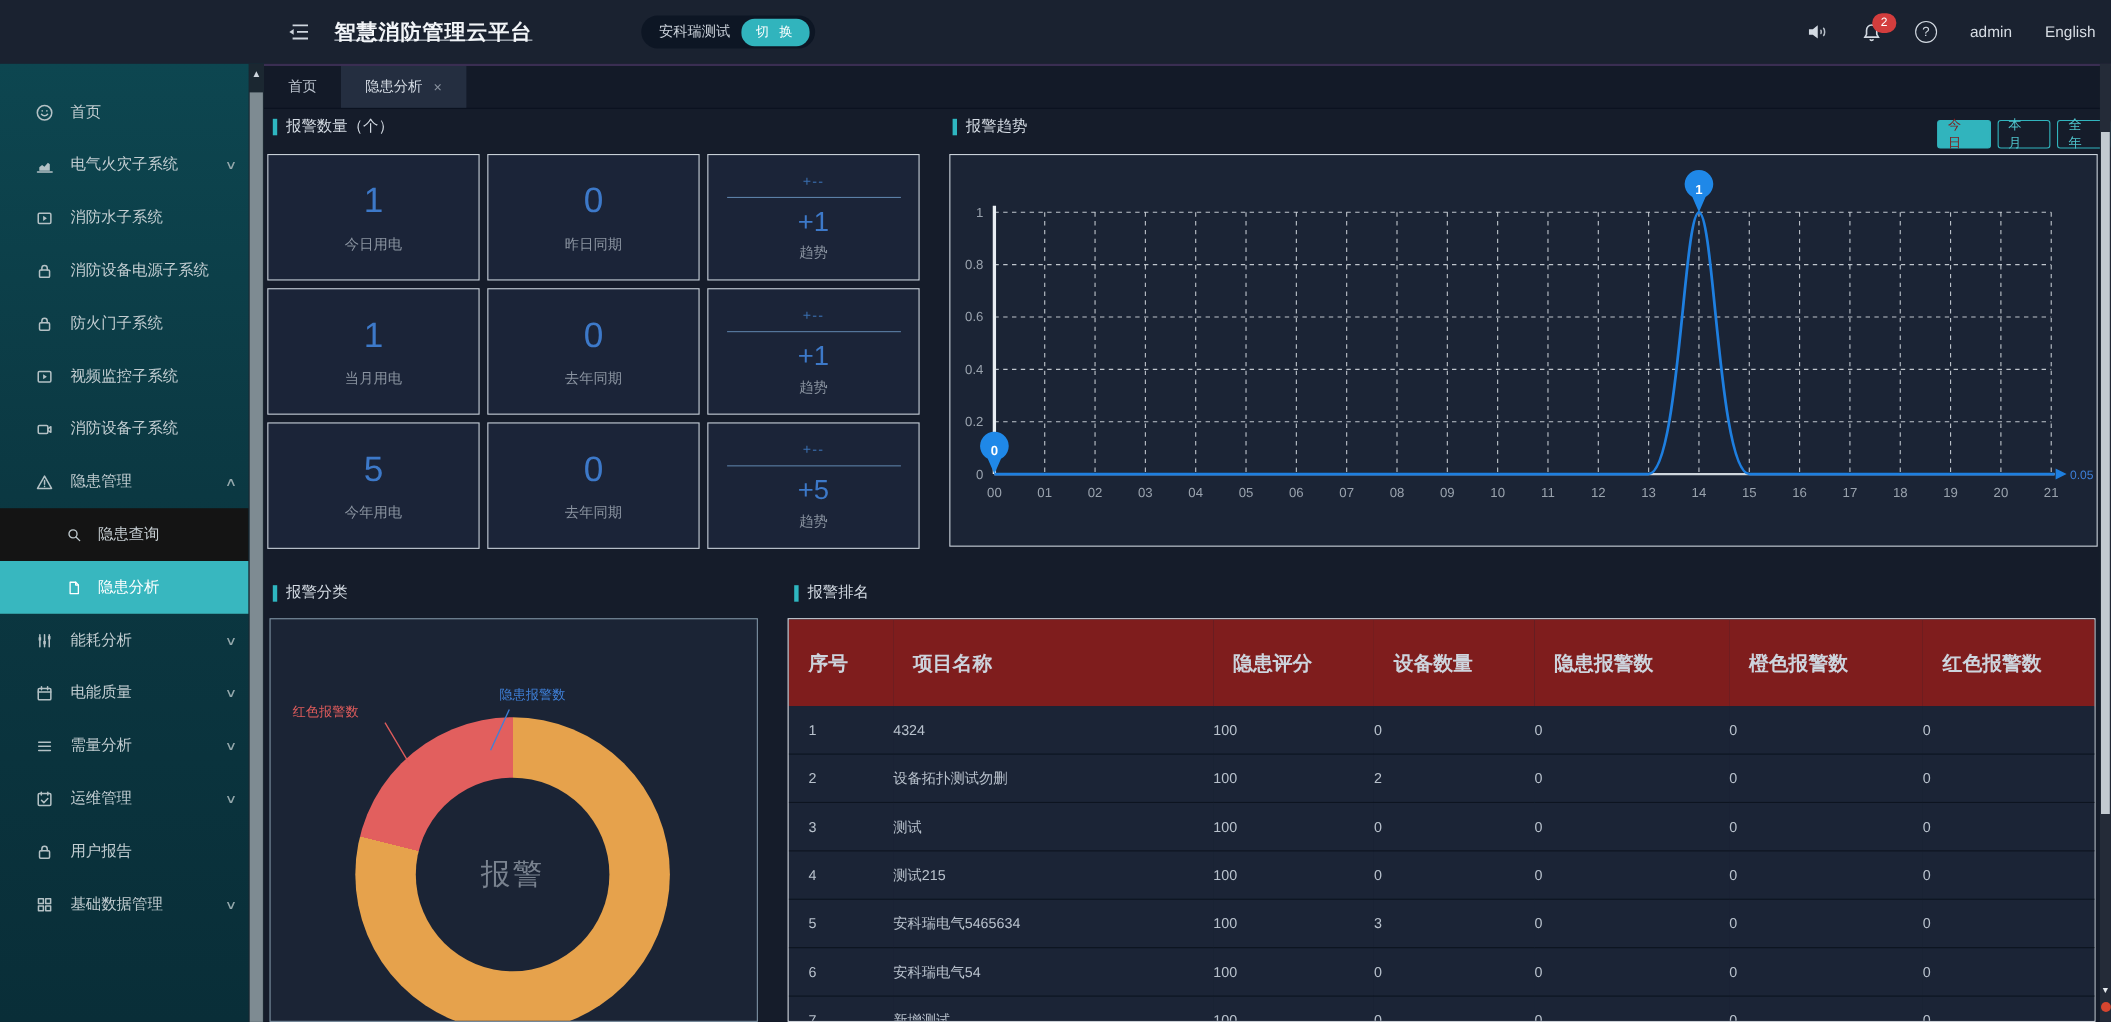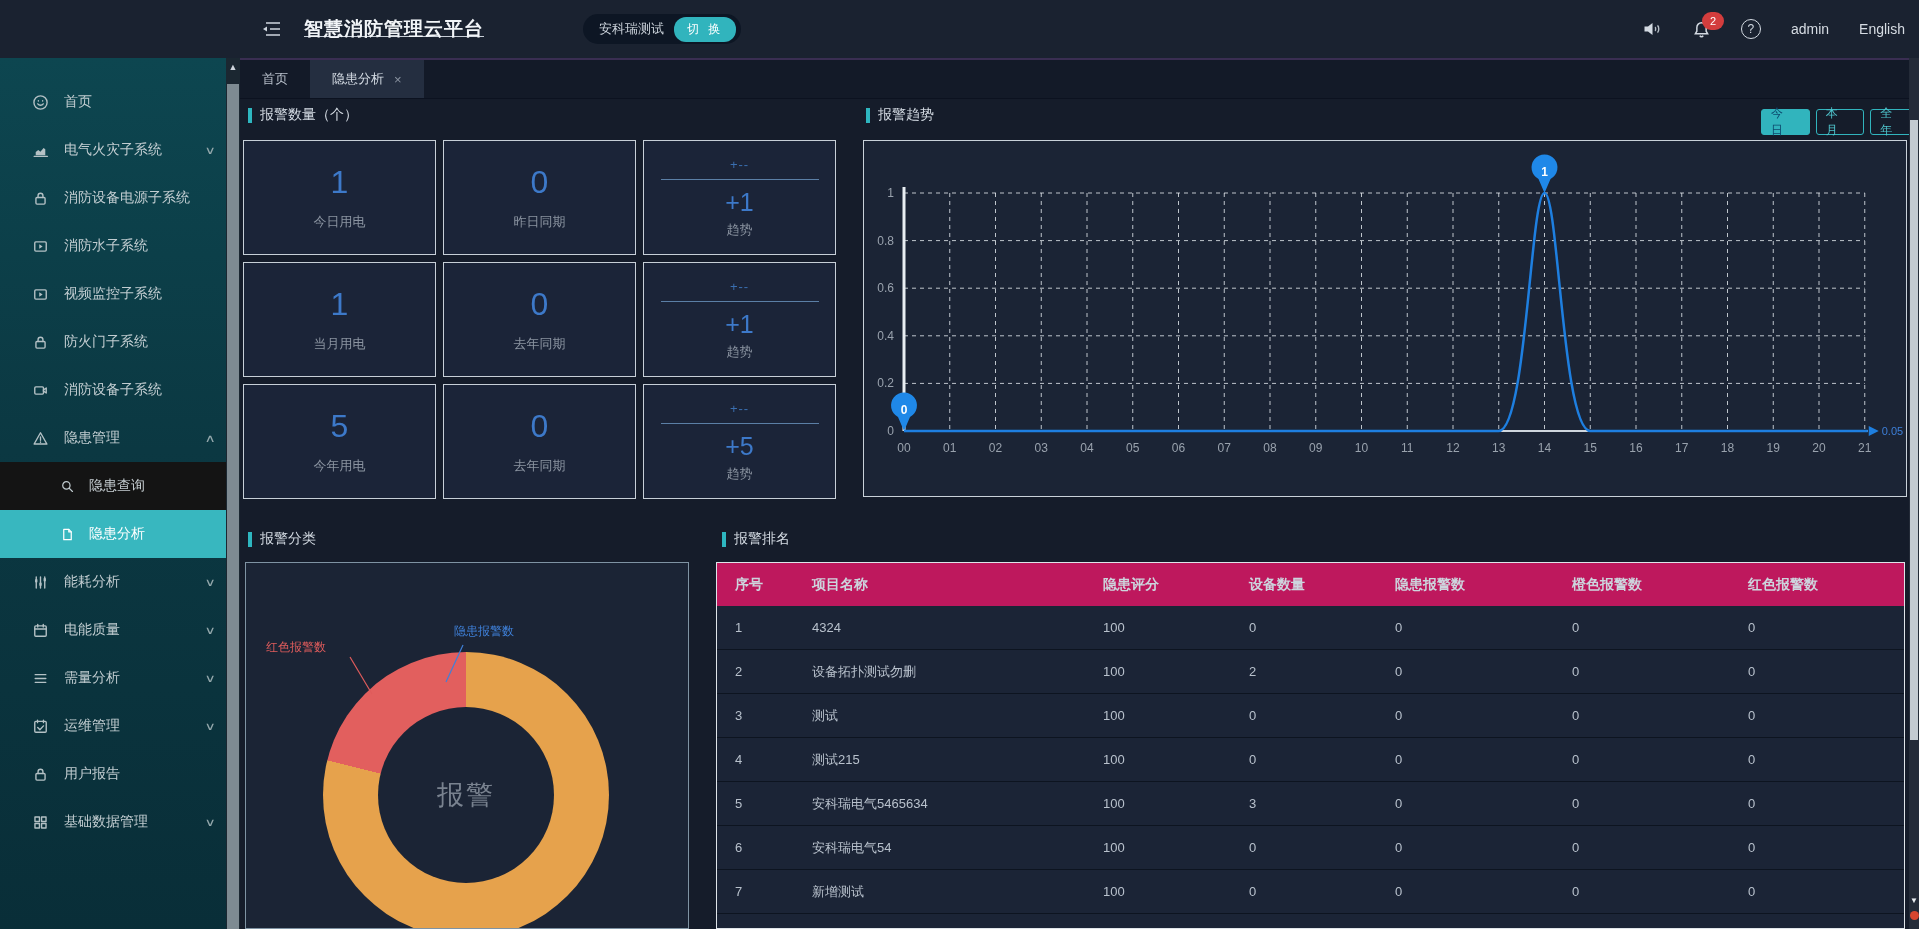--- a/index.html
+++ b/index.html
@@ -55,21 +55,21 @@
   .card .num{color:#3d79c9;font-size:32px;}
   .card .lbl{color:#8b94a1;font-size:13px;margin-top:12px;}
   .card .t-top{color:#3a6fb0;font-size:13px;letter-spacing:1px;}
   .card .t-line{width:158px;height:1px;background:#5b7fa6;margin:7px 0 8px;}
   .card .t-main{color:#3d79c9;font-size:25px;}
   .card .t-lbl{color:#8b94a1;font-size:13px;margin-top:4px;}
   
   .range-btns{position:absolute;top:109px;display:flex;gap:6px;}
   .rbtn{height:24px;padding:0 9px;font-size:12px;letter-spacing:3px;display:flex;align-items:center;
       border:1px solid #31b4bd;color:#4fc4cc;border-radius:3px;cursor:pointer;}
-  .rbtn.sel{background:#31b4bd;color:#0c4a6e;}
+  .rbtn.sel{background:#31b4bd;color:#7f1d1d;}
   .trend-panel{position:absolute;left:863px;top:140px;width:1044px;height:357px;background:#1b2435;border:1px solid #c9d1d9;box-sizing:border-box;}
   .trend-panel svg{overflow:visible;}
   .grid{stroke:#e8edf2;stroke-opacity:.8;stroke-width:1;stroke-dasharray:4 4;}
   .ylab,.xlab{fill:#99a2ad;font-size:12px;}
   .ylab{text-anchor:end;}
   .xlab{text-anchor:middle;}
   .endlab{fill:#3d7fd8;font-size:11px;}
   .pinlab{fill:#fff;font-size:12px;font-weight:bold;text-anchor:middle;}
   
   .cat-panel{position:absolute;left:245px;top:562px;width:444px;height:367px;background:#1b2435;
@@ -79,21 +79,21 @@
       display:flex;align-items:center;justify-content:center;}
   .donut .center-lbl{color:#79828f;font-size:27px;letter-spacing:2px;}
   .cat-note{position:absolute;font-size:12px;}
   .cat-note.red{color:#e05c5c;left:20px;top:76px;}
   .cat-note.blue{color:#3f80d9;left:208px;top:60px;}
   .cat-lines{position:absolute;left:0;top:0;pointer-events:none;}
   
   .rank-panel{position:absolute;left:716px;top:562px;width:1189px;height:367px;border:1px solid #dfe4e9;
       box-sizing:border-box;overflow:hidden;background:#1b2436;}
   table.rank{border-collapse:collapse;width:100%;table-layout:fixed;}
-  table.rank th{background:#be185d;color:#cdd4dd;font-size:14px;font-weight:bold;text-align:left;height:43px;padding:0;}
+  table.rank th{background:#7f1d1d;color:#cdd4dd;font-size:18px;font-weight:bold;text-align:left;height:43px;padding:18px;}
   table.rank td{color:#b8c1cc;font-size:13px;height:43px;padding:0;border-bottom:1px solid #0d1420;background:#1b2436;}
   table.rank th:first-child,table.rank td:first-child{padding-left:18px;}
   
   .main-scroll{position:absolute;right:0;top:58px;width:10px;height:871px;background:#242b38;}
   .main-scroll .thumb{position:absolute;left:1px;top:62px;width:8px;height:620px;background:#c3cad1;}
   .main-scroll .darr{position:absolute;left:0;top:838px;width:10px;text-align:center;color:#e8ecf0;font-size:8px;}
   .main-scroll .reddot{position:absolute;left:1px;top:853px;width:9px;height:9px;border-radius:50%;background:#d6452f;}
 </style>
 </head>
 <body>
@@ -153,52 +153,52 @@
               <path d="M2 13.5h12.5"></path>
               <path d="M3.5 12.5V9.5l2.4-2 2 1.6 3-3.4 1.6 1.2v5.6z" fill="currentColor" stroke="none"></path>
             </svg>
           </span>
           <span>电气火灾子系统</span>
           <span class="chev">∨</span>
         </div>
         <div class="mitem">
           <span class="micon">
             <svg width="17" height="17" viewBox="0 0 16 16" fill="none" stroke="currentColor" stroke-width="1.3" stroke-linecap="round" stroke-linejoin="round">
+              <rect x="2.6" y="3.6" width="10.8" height="8.8" rx="1"></rect>
+              <path d="M6.8 5.8l3.2 2.2-3.2 2.2z" fill="currentColor" stroke="none"></path>
+            </svg>
+          </span>
+          <span>消防水子系统</span>
+        </div>
+        <div class="mitem">
+          <span class="micon">
+            <svg width="17" height="17" viewBox="0 0 16 16" fill="none" stroke="currentColor" stroke-width="1.3" stroke-linecap="round" stroke-linejoin="round">
               <rect x="3.7" y="7" width="8.6" height="6.3" rx="1"></rect>
               <path d="M5.7 7V5.4a2.3 2.3 0 0 1 4.6 0V7"></path>
             </svg>
           </span>
           <span>消防设备电源子系统</span>
         </div>
         <div class="mitem">
           <span class="micon">
             <svg width="17" height="17" viewBox="0 0 16 16" fill="none" stroke="currentColor" stroke-width="1.3" stroke-linecap="round" stroke-linejoin="round">
+              <rect x="3.7" y="7" width="8.6" height="6.3" rx="1"></rect>
+              <path d="M5.7 7V5.4a2.3 2.3 0 0 1 4.6 0V7"></path>
+            </svg>
+          </span>
+          <span>防火门子系统</span>
+        </div>
+        <div class="mitem">
+          <span class="micon">
+            <svg width="17" height="17" viewBox="0 0 16 16" fill="none" stroke="currentColor" stroke-width="1.3" stroke-linecap="round" stroke-linejoin="round">
               <rect x="2.6" y="3.6" width="10.8" height="8.8" rx="1"></rect>
               <path d="M6.8 5.8l3.2 2.2-3.2 2.2z" fill="currentColor" stroke="none"></path>
             </svg>
           </span>
-          <span>消防水子系统</span>
-        </div>
-        <div class="mitem">
-          <span class="micon">
-            <svg width="17" height="17" viewBox="0 0 16 16" fill="none" stroke="currentColor" stroke-width="1.3" stroke-linecap="round" stroke-linejoin="round">
-              <rect x="2.6" y="3.6" width="10.8" height="8.8" rx="1"></rect>
-              <path d="M6.8 5.8l3.2 2.2-3.2 2.2z" fill="currentColor" stroke="none"></path>
-            </svg>
-          </span>
           <span>视频监控子系统</span>
-        </div>
-        <div class="mitem">
-          <span class="micon">
-            <svg width="17" height="17" viewBox="0 0 16 16" fill="none" stroke="currentColor" stroke-width="1.3" stroke-linecap="round" stroke-linejoin="round">
-              <rect x="3.7" y="7" width="8.6" height="6.3" rx="1"></rect>
-              <path d="M5.7 7V5.4a2.3 2.3 0 0 1 4.6 0V7"></path>
-            </svg>
-          </span>
-          <span>防火门子系统</span>
         </div>
         <div class="mitem">
           <span class="micon">
             <svg width="17" height="17" viewBox="0 0 16 16" fill="none" stroke="currentColor" stroke-width="1.3" stroke-linecap="round" stroke-linejoin="round">
               <rect x="2.6" y="4.6" width="8.2" height="6.8" rx="1"></rect>
               <path d="M10.8 7.4l2.6-1.8v4.8l-2.6-1.8z"></path>
             </svg>
           </span>
           <span>消防设备子系统</span>
         </div>

